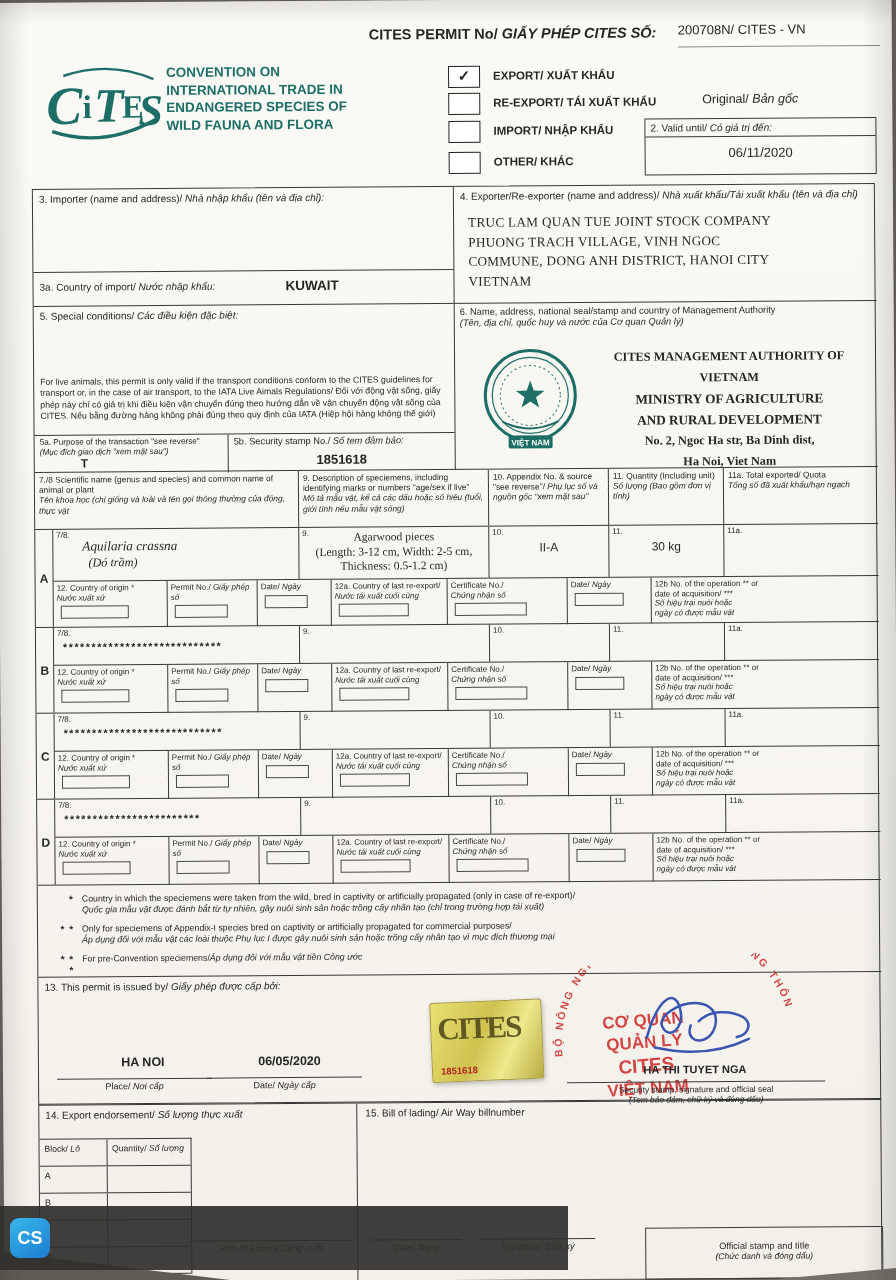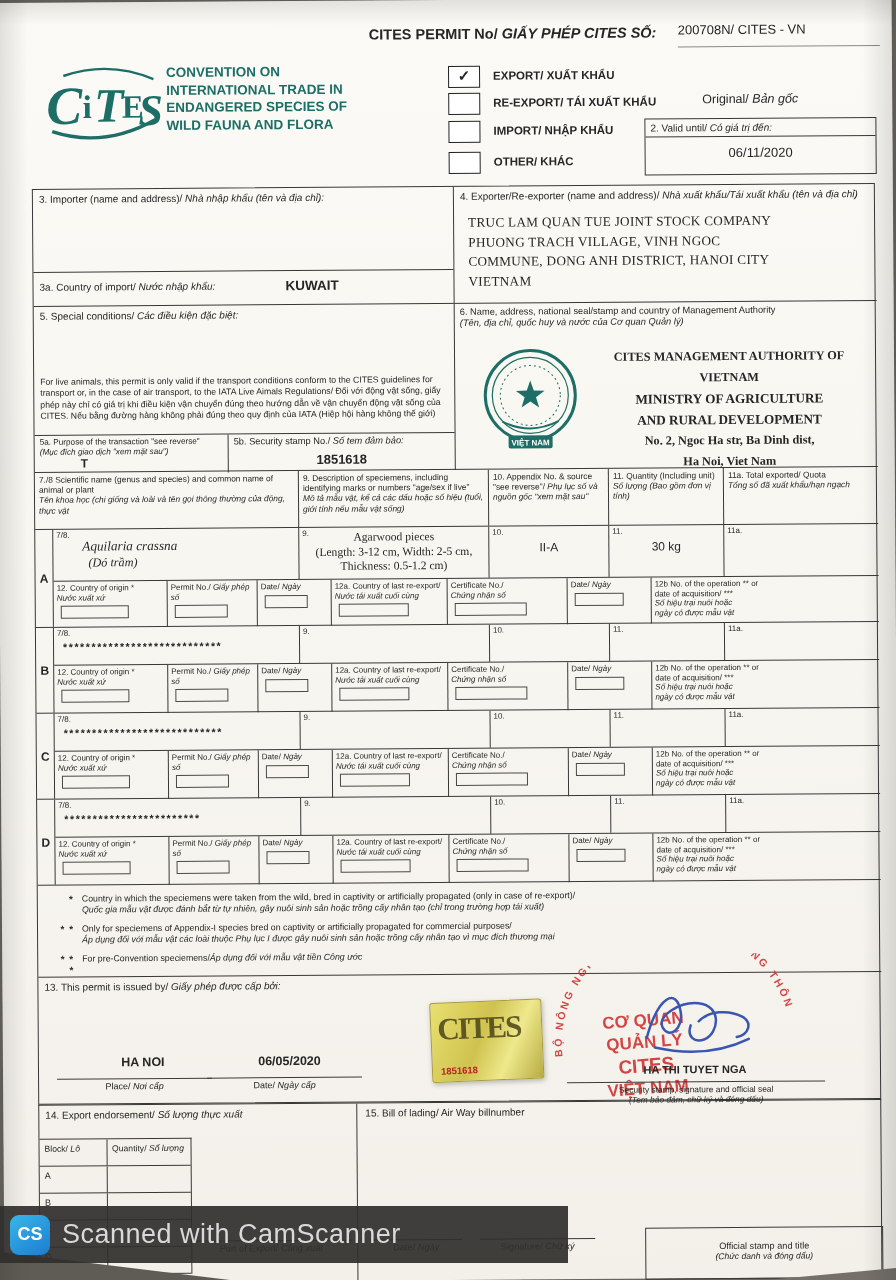--- a/index.html
+++ b/index.html
@@ -44,21 +44,21 @@
   .fnt .vi-block{display:block;font-style:italic}
   .etr{display:flex;height:27px;border-bottom:1px solid #383838}
   .etc1{width:68px;border-right:1px solid #383838;padding:4px 5px;font-size:9px}
   .etc2{width:84px;padding:4px 5px;font-size:9px}
   .shade{position:absolute;inset:0;pointer-events:none;z-index:5;
     background:linear-gradient(90deg,rgba(0,0,0,.10),rgba(0,0,0,0) 28px),
                linear-gradient(270deg,rgba(0,0,0,.12),rgba(0,0,0,0) 34px),
                linear-gradient(180deg,rgba(0,0,0,.10),rgba(0,0,0,0) 26px)}
   .wedge-bl{position:absolute;left:0;top:1246px;width:230px;height:34px;background:#5f5c55;clip-path:polygon(0 100%,0 18%,100% 100%);z-index:2}
   .wedge-br{position:absolute;right:0;bottom:0;width:130px;height:14px;background:#75716a;clip-path:polygon(100% 100%,100% 15%,0 100%);z-index:2}
-  .csbar{position:absolute;left:0;top:1206px;width:568px;height:57px;background:rgba(48,47,45,.92);z-index:10;display:flex;align-items:center}
+  .csbar{position:absolute;left:0;top:1206px;width:568px;height:64px;background:rgba(48,47,45,.92);z-index:10;display:flex;align-items:center}
   .cslogo{width:40px;height:40px;margin-left:10px;border-radius:9px;background:linear-gradient(145deg,#38b7e9,#1c7cd1);color:#fff;font-weight:700;font-size:18px;display:flex;align-items:center;justify-content:center;flex:none}
   .cstext{margin-left:12px;color:#d9d9d9;font-size:27px;letter-spacing:.5px;white-space:nowrap}
 </style>
 </head>
 <body>
 
 <div class="scan">
   <div class="sheet">
 
     <div class="A b" style="left:373px;top:26px;font-size:14.5px">
@@ -552,15 +552,14 @@
   </div>
 
   <div class="wedge-bl"></div>
   <div class="wedge-br"></div>
   <div class="shade"></div>
 
   <div class="csbar">
     <div class="cslogo">
         <span>CS</span>
       </div>
-    <div class="cstext">Scanned with CamScanner</div>
   </div>
 </div>
 
 </body></html>

